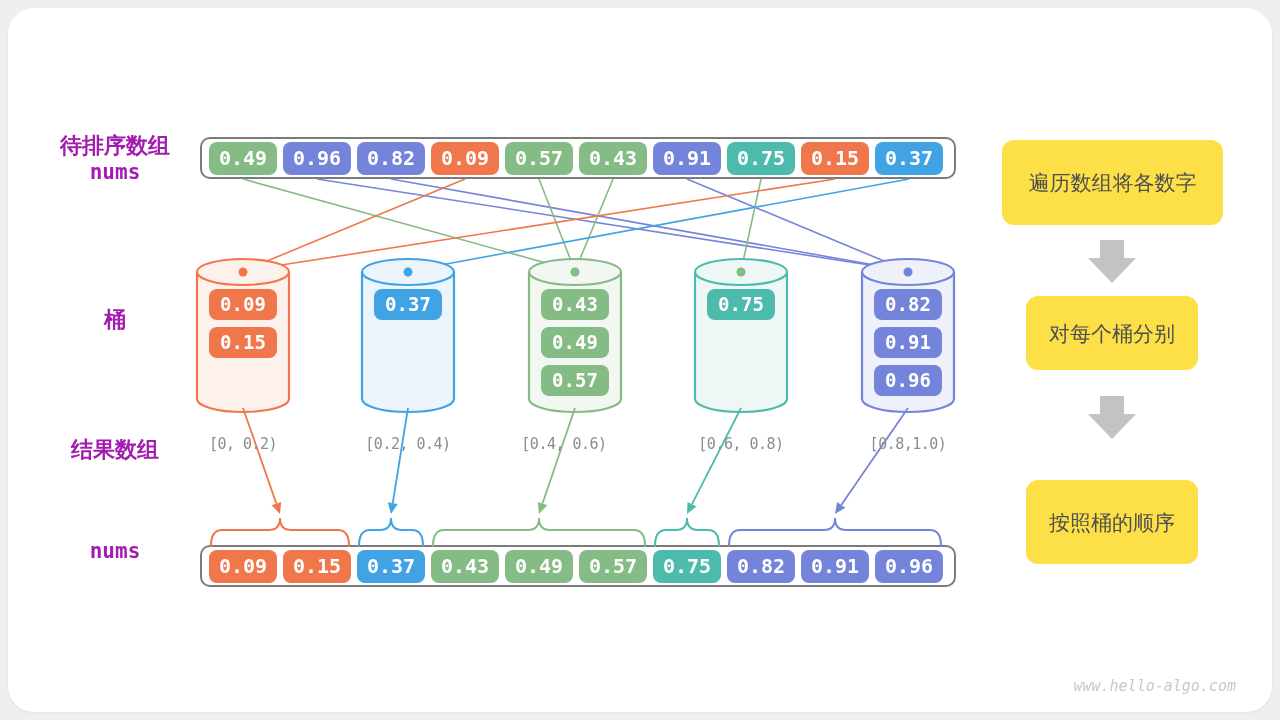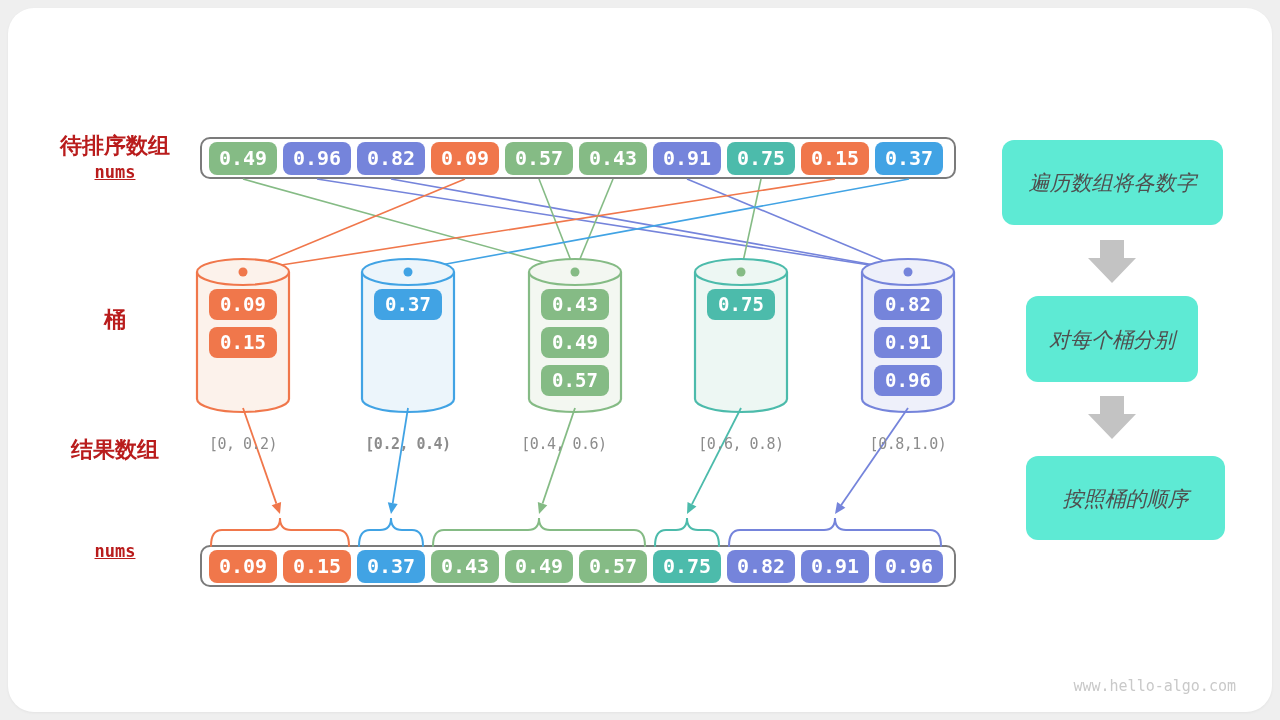--- a/index.html
+++ b/index.html
@@ -27,32 +27,32 @@
     position:absolute; width:68px; height:31px; border-radius:8px;
     color:#fff; font-family:"DejaVu Sans Mono",monospace; font-weight:bold;
     font-size:19px; line-height:31px; text-align:center;
   }
   .range-text {
     position:absolute; width:150px; text-align:center;
     font-family:"DejaVu Sans Mono",monospace; font-size:15px; color:#8c8c8c;
     letter-spacing:-0.5px;
   }
   .side-label { position:absolute; left:30px; width:170px; text-align:center;
-    color:#b91c1c; font-weight:bold; }
+    color:#a21caf; font-weight:bold; }
   .side-label .zh { font-size:22px; line-height:27px; }
-  .side-label .en { font-family:"DejaVu Sans Mono",monospace; font-size:17px; line-height:27px;text-decoration:underline; }
+  .side-label .en { font-family:"DejaVu Sans Mono",monospace; font-size:21px; line-height:27px; }
   .step-box {
-    position:absolute; background:#5eead4; border-radius:12px; color:#4f4f4f;
+    position:absolute; background:#fde047; border-radius:12px; color:#4f4f4f;
     font-size:21px; line-height:35px; text-align:center;
-    display:flex; flex-direction:column; justify-content:center;font-style:italic;
+    display:flex; flex-direction:column; justify-content:center;
   }
   .block-arrow { position:absolute; }
   .watermark {
     position:absolute; left:1040px; top:677px; width:196px; text-align:right;
-    font-family:"DejaVu Sans Mono",monospace; font-size:15px; color:#c9c9c9;
+    font-family:"DejaVu Sans Mono",monospace; font-size:15px; color:#c9c9c9;font-style:italic;
   }
 </style>
 </head>
 <body>
 
 <div class="canvas"></div>
 
 <div class="array-box" id="top-array-box"></div>
 <div class="array-box" id="result-array-box"></div>
 
@@ -117,21 +117,21 @@
     <div class="num-cell" style="left: 505px; top: 549.5px; background: rgb(133, 187, 133);">0.49</div>
     <div class="num-cell" style="left: 579px; top: 549.5px; background: rgb(133, 187, 133);">0.57</div>
     <div class="num-cell" style="left: 653px; top: 549.5px; background: rgb(76, 187, 171);">0.75</div>
     <div class="num-cell" style="left: 727px; top: 549.5px; background: rgb(117, 132, 219);">0.82</div>
     <div class="num-cell" style="left: 801px; top: 549.5px; background: rgb(117, 132, 219);">0.91</div>
     <div class="num-cell" style="left: 875px; top: 549.5px; background: rgb(117, 132, 219);">0.96</div>
     <div class="bucket-chip" style="left: 209px; top: 289px; background: rgb(240, 119, 75);">0.09</div>
     <div class="bucket-chip" style="left: 209px; top: 327px; background: rgb(240, 119, 75);">0.15</div>
     <div class="range-text" style="left: 168px; top: 435px;">[0, 0.2)</div>
     <div class="bucket-chip" style="left: 374px; top: 289px; background: rgb(65, 163, 228);">0.37</div>
-    <div class="range-text" style="left: 333px; top: 435px; font-weight: bold;">[0.2, 0.4)</div>
+    <div class="range-text" style="left: 333px; top: 435px;">[0.2, 0.4)</div>
     <div class="bucket-chip" style="left: 541px; top: 289px; background: rgb(133, 187, 133);">0.43</div>
     <div class="bucket-chip" style="left: 541px; top: 327px; background: rgb(133, 187, 133);">0.49</div>
     <div class="bucket-chip" style="left: 541px; top: 365px; background: rgb(133, 187, 133);">0.57</div>
     <div class="range-text" style="left: 489px; top: 435px;">[0.4, 0.6)</div>
     <div class="bucket-chip" style="left: 707px; top: 289px; background: rgb(76, 187, 171);">0.75</div>
     <div class="range-text" style="left: 666px; top: 435px;">[0.6, 0.8)</div>
     <div class="bucket-chip" style="left: 874px; top: 289px; background: rgb(117, 132, 219);">0.82</div>
     <div class="bucket-chip" style="left: 874px; top: 327px; background: rgb(117, 132, 219);">0.91</div>
     <div class="bucket-chip" style="left: 874px; top: 365px; background: rgb(117, 132, 219);">0.96</div>
     <div class="range-text" style="left: 833px; top: 435px;">[0.8,1.0)</div>
@@ -150,23 +150,23 @@
 <div class="side-label" style="top:538px">
   <div class="en">nums</div>
 </div>
 
 <div class="step-box" style="left:1002px;top:140px;width:221px;height:85px">
   <span>遍历数组将各数字</span>
 </div>
 <svg class="block-arrow" style="left:1087px;top:240px" width="50" height="44">
   <path d="M13,0 H37 V18 H49 L25,43 1,18 H13 Z" fill="#C3C3C3"></path>
 </svg>
-<div class="step-box" style="left:1026px;top:296px;width:172px;height:86px">
+<div class="step-box" style="left:1026px;top:296px;width:172px;height:74px">
   <span>对每个桶分别</span>
 </div>
 <svg class="block-arrow" style="left:1087px;top:396px" width="50" height="44">
   <path d="M13,0 H37 V18 H49 L25,43 1,18 H13 Z" fill="#C3C3C3"></path>
 </svg>
-<div class="step-box" style="left:1026px;top:456px;width:199px;height:84px">
+<div class="step-box" style="left:1026px;top:480px;width:172px;height:84px">
   <span>按照桶的顺序</span>
 </div>
 
 <div class="watermark">www.hello-algo.com</div>
 
 </body></html>

